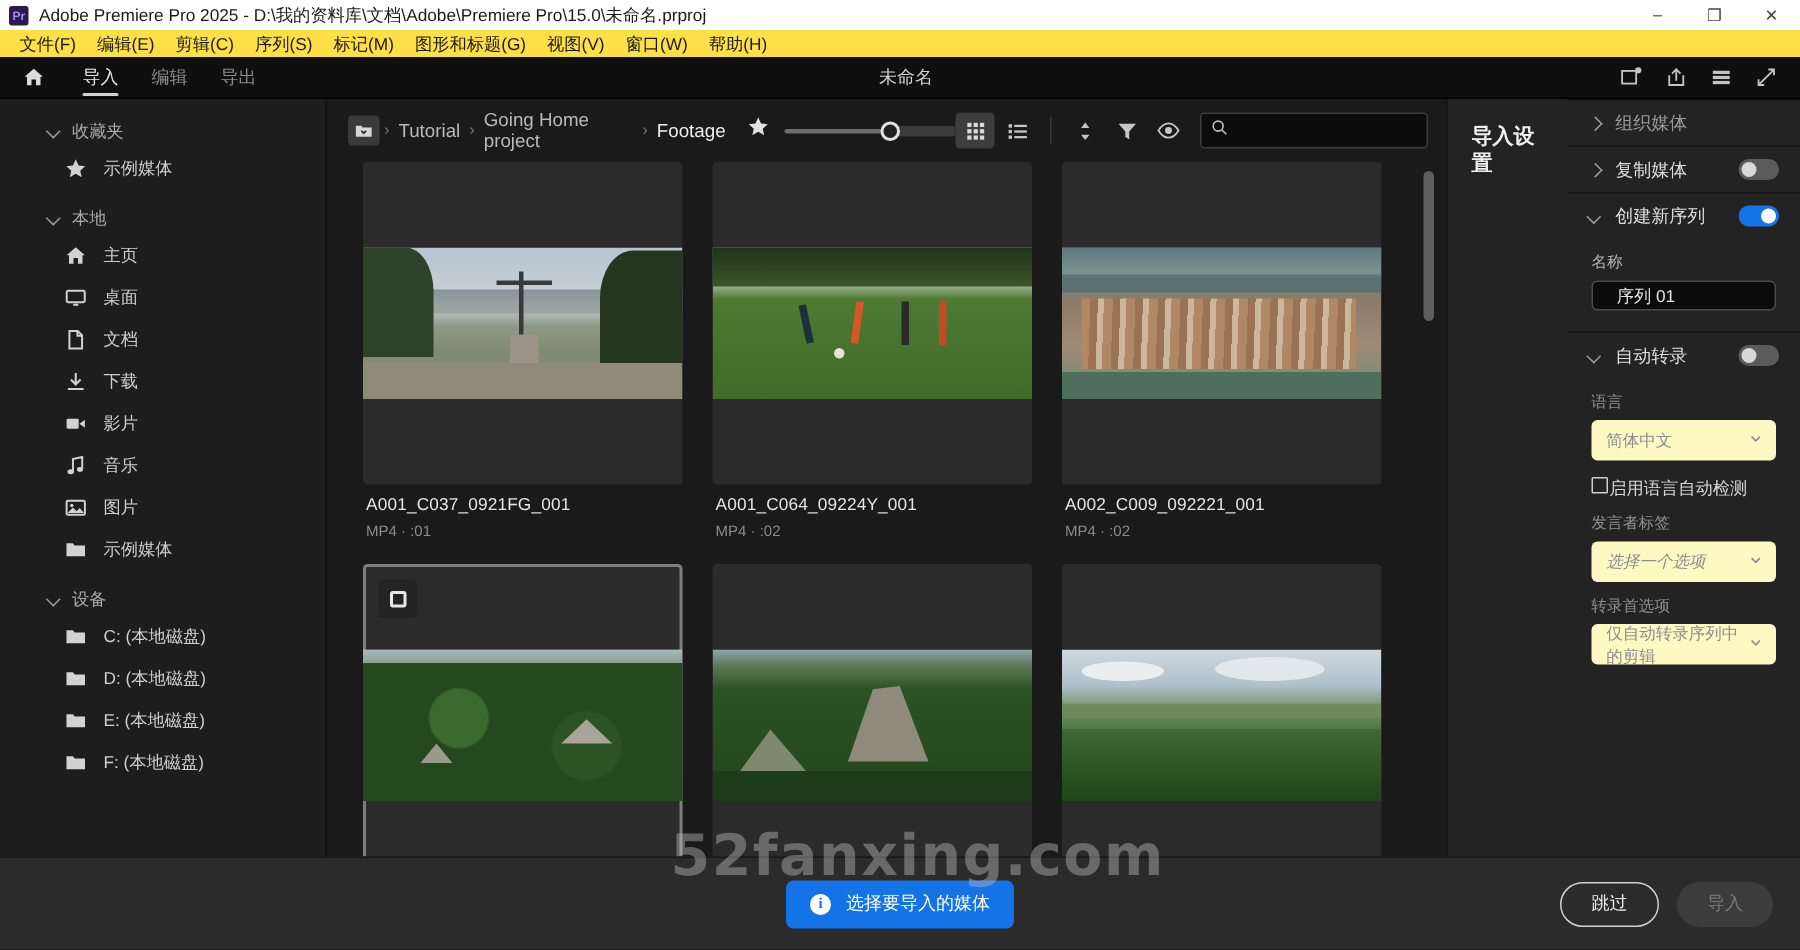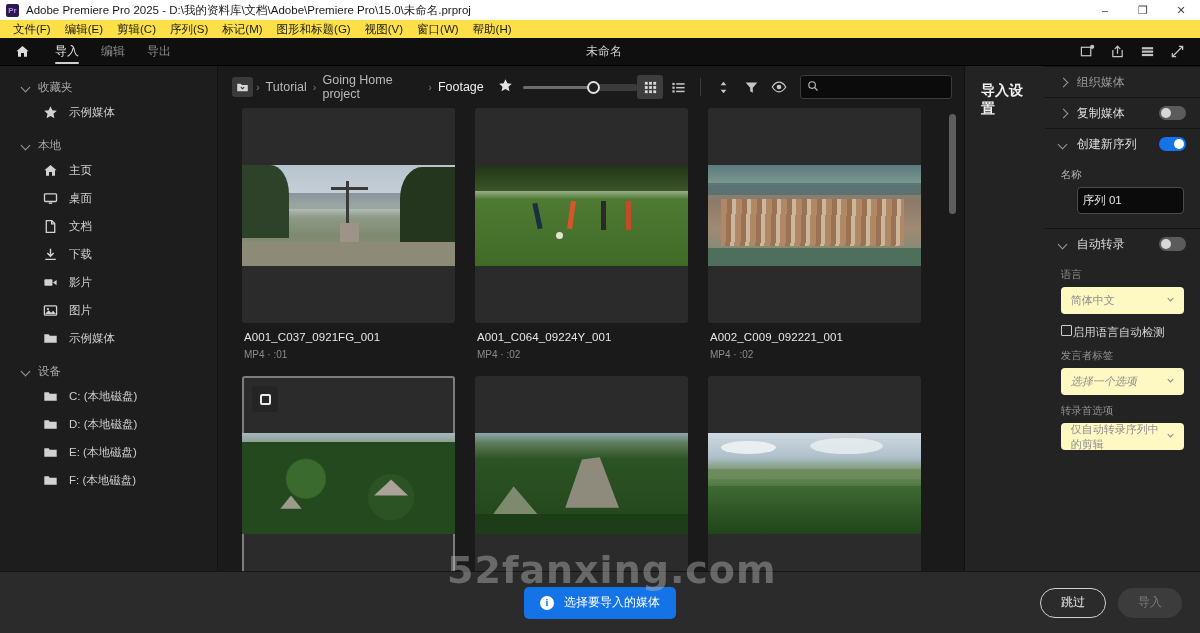--- a/index.html
+++ b/index.html
@@ -66,21 +66,21 @@
   
   .body { flex: 1; display: flex; min-height: 0; background: #1a1a1a; }
 
   
   .sidebar {
     width: 218px; flex: 0 0 218px; background: #1d1d1d; overflow: hidden;
     padding-top: 10px; border-right: 1px solid #111;
   }
   .sb-group {
     display: flex; align-items: center; gap: 7px; height: 22px;
-    padding-left: 22px; font-size: 11.5px; color: #a9a9a9; margin-top: 8px; text-align: center;
+    padding-left: 32px; font-size: 11.5px; color: #a9a9a9; margin-top: 8px; text-align: center;
   }
   .sb-group:first-child { margin-top: 0; }
   .sb-item {
     display: flex; align-items: center; gap: 11px; height: 28px;
     padding-left: 42px; font-size: 11.5px; color: #cfcfcf;
   }
   .sb-item .ico { width: 16px; display: flex; justify-content: center; align-items: center; flex: 0 0 16px; }
   .chev { display: inline-block; width: 9px; height: 9px; position: relative; }
   .chev::before {
     content: ""; position: absolute; left: 0; top: 1px;
@@ -166,22 +166,22 @@
   .rp-sec {
     border-top: 1px solid #141414; padding: 0 14px; min-height: 31px;
     display: flex; align-items: center; gap: 9px;
   }
   .rp-sec .lbl { font-size: 12px; color: #dedede; }
   .rp-sec.muted .lbl { color: #9b9b9b; }
   .rp-body { padding: 0 16px 14px; }
   .f-label { font-size: 10.5px; color: #b4b4b4; margin: 9px 0 5px; }
   .f-label.dim { color: #8f8f8f; }
   .f-input {
-    height: 27px; background: #0b0b0b; border: 1px solid #4a4a4a; border-radius: 4px;
-    display: flex; align-items: center; padding: 0 5px; font-size: 11.5px; color: #e4e4e4; margin-left: 16px;
+    height: 20px; background: #0b0b0b; border: 1px solid #4a4a4a; border-radius: 4px;
+    display: flex; align-items: center; padding: 0 16px; font-size: 11.5px; color: #e4e4e4;
   }
   .f-select {
     height: 27px; background: #fef9c3; border-radius: 4px; display: flex;
     align-items: center; padding: 0 8px 0 10px; font-size: 11px; color: #8d8d8d;
   }
   .f-select .v { flex: 1; }
   .f-select.ital .v { font-style: italic; }
   .cbrow { display: flex; align-items: flex-start; gap: 1px; margin: 11px 0 4px; }
   .cbox { width: 11px; height: 11px; border: 1.6px solid #cfcfcf; border-radius: 1px; flex: 0 0 11px; }
   .cbrow .t { font-size: 11.5px; color: #d5d5d5; }
@@ -354,20 +354,30 @@
             <svg width="15" height="15" viewBox="0 0 16 16">
               <rect x="1.5" y="4.5" width="8.6" height="7" rx="1" fill="#d2d2d2"></rect>
               <path d="M10.6 8 L14.5 5.2 L14.5 10.8 Z" fill="#d2d2d2"></path>
             </svg>
           </span>
           <span>影片</span>
         </div>
         <div class="sb-item">
           <span class="ico">
             <svg width="15" height="15" viewBox="0 0 16 16">
+              <path d="M6 12.2 L6 3.2 L12.6 1.8 L12.6 10.4" fill="none" stroke="#d2d2d2" stroke-width="1.4"></path>
+              <ellipse cx="4.4" cy="12.3" rx="2.3" ry="1.8" fill="#d2d2d2"></ellipse>
+              <ellipse cx="11" cy="10.6" rx="2.1" ry="1.7" fill="#d2d2d2"></ellipse>
+            </svg>
+          </span>
+          <span>音乐</span>
+        </div>
+        <div class="sb-item">
+          <span class="ico">
+            <svg width="15" height="15" viewBox="0 0 16 16">
               <rect x="1.5" y="3" width="13" height="10" rx="1" fill="none" stroke="#d2d2d2" stroke-width="1.4"></rect>
               <circle cx="5.2" cy="6.4" r="1.2" fill="#d2d2d2"></circle>
               <path d="M2.2 11.8 L6 7.8 L8.6 10.4 L10.8 8.2 L13.8 11.8 Z" fill="#d2d2d2"></path>
             </svg>
           </span>
           <span>图片</span>
         </div>
         <div class="sb-item">
           <span class="ico">
             <svg width="15" height="15" viewBox="0 0 16 16">

